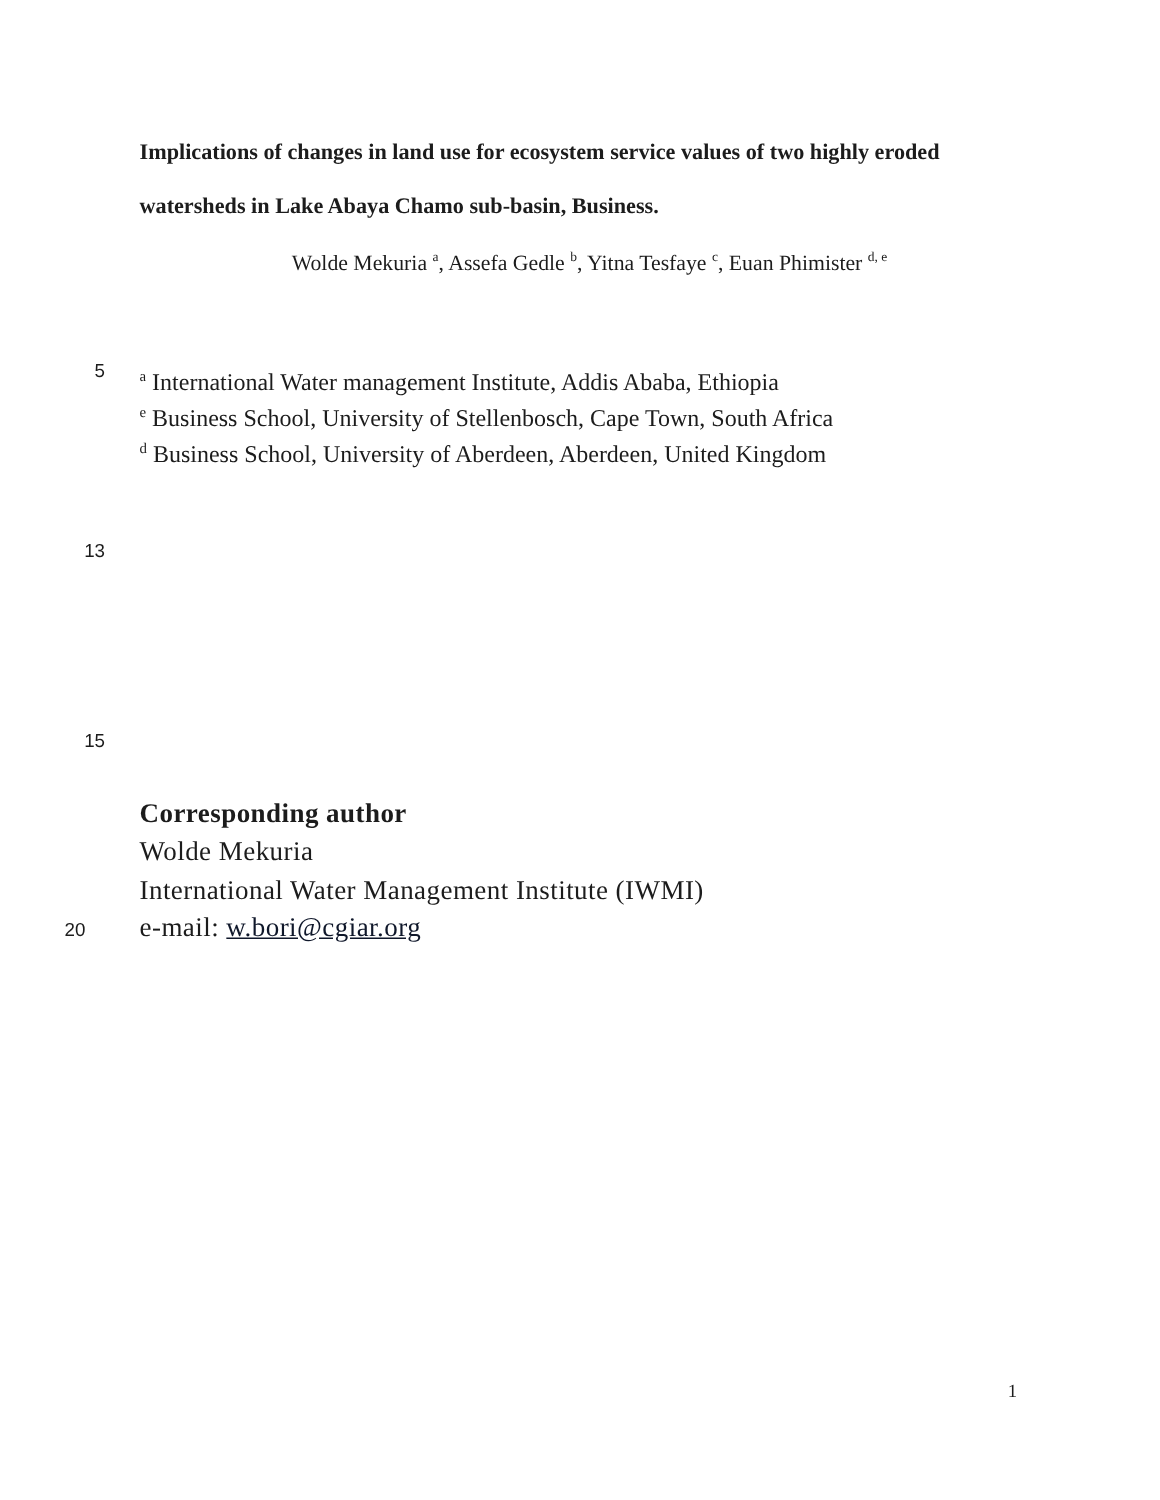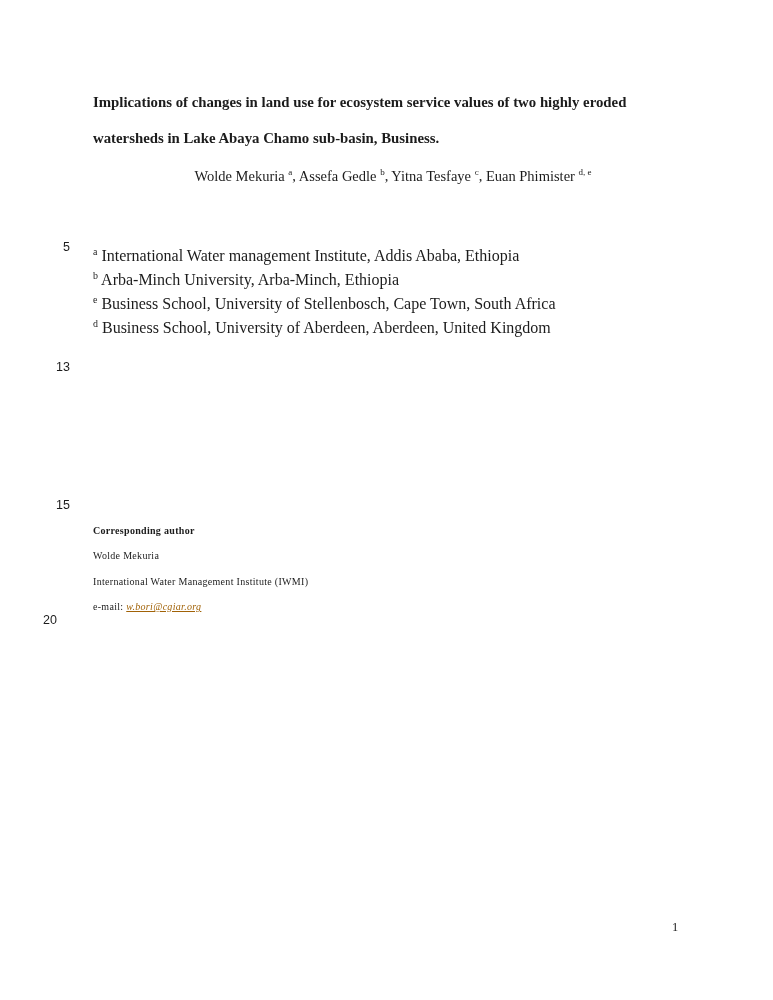--- a/index.html
+++ b/index.html
@@ -49,23 +49,23 @@
     margin-top: 32px;
   }
   .affil {
     height: 24px;
     line-height: 20px;
     white-space: nowrap;
   }
   .corr-block {
     position: absolute;
     left: 93px;
-    top: 520px;
+    top: 532px;
     width: 500px;
-    font-size: 10px;
+    font-size: 18px;
   }
   .corr-block .corr-line {
     height: 25.4px;
     line-height: 21px;
     letter-spacing: 0.3px;
     white-space: nowrap;
   }
   .corr-heading {
     font-weight: bold;
   }
@@ -77,21 +77,21 @@
     position: absolute;
     width: 40px;
     text-align: right;
     left: 30px;
     font-family: "Liberation Sans", sans-serif;
     font-size: 12.5px;
     color: #1c1c1c;
   }
   .ln-5  { top: 240px; }
   .ln-10 { top: 360px; }
-  .ln-15 { top: 498px; }
+  .ln-15 { top: 487px; }
   .ln-20 { top: 613px; text-align: center; }
   .page-number {
     position: absolute;
     left: 660px;
     top: 920px;
     width: 30px;
     text-align: center;
     font-size: 12.5px;
   }
 </style>
@@ -102,32 +102,31 @@
 
   <div class="title-block">
     <div>Implications of changes in land use for ecosystem service values of two highly eroded</div>
     <div>watersheds in Lake Abaya Chamo sub-basin, Business.</div>
   </div>
 
   <div class="author-line"><span>Wolde Mekuria <sup>a</sup></span>, <span>Assefa Gedle <sup>b</sup></span>, <span>Yitna Tesfaye <sup>c</sup></span>, <span>Euan Phimister <sup>d, e</sup></span></div>
 
   <div class="affil-block">
       <div class="affil"><sup>a</sup> International Water management Institute, Addis Ababa, Ethiopia</div>
-      <div class="affil"><sup>b</sup> Arba-Minch University, Arba-Minch, Ethiopia</div>
       <div class="affil"><sup>e</sup> Business School, University of Stellenbosch, Cape Town, South Africa</div>
       <div class="affil"><sup>d</sup> Business School, University of Aberdeen, Aberdeen, United Kingdom</div>
     </div>
 
   <div class="line-num ln-5">5</div>
   <div class="line-num ln-10">13</div>
   <div class="line-num ln-15">15</div>
   <div class="line-num ln-20">20</div>
 
   <div class="corr-block">
     <div class="corr-line corr-heading">Corresponding author</div>
     <div class="corr-line">Wolde Mekuria</div>
     <div class="corr-line">International Water Management Institute (IWMI)</div>
-    <div class="corr-line"><span>e-mail: </span><a class="email-link" style="color: #a16207; font-style: italic;">w.bori@cgiar.org</a></div>
+    <div class="corr-line"><span>e-mail: </span><a class="email-link" style="color: #0f172a;">w.bori@cgiar.org</a></div>
   </div>
 
   <div class="page-number">1</div>
 
 </div>
 
 </body></html>

